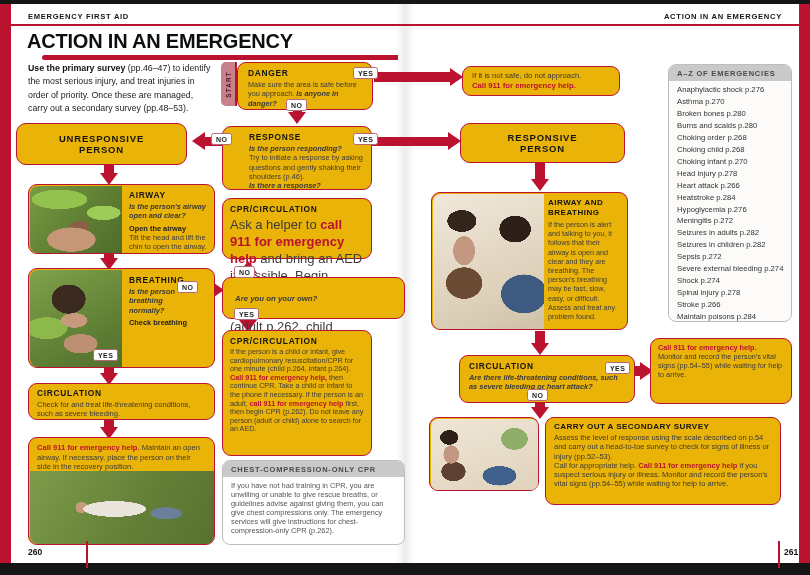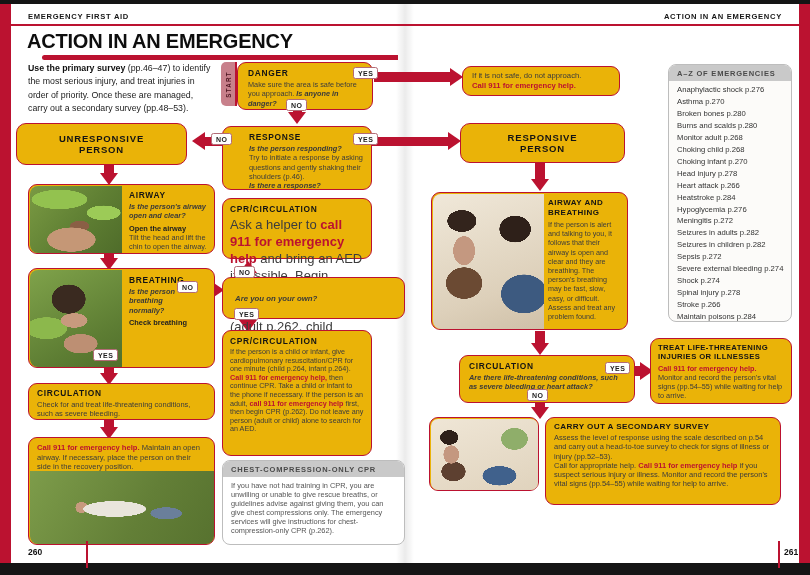--- a/index.html
+++ b/index.html
@@ -196,21 +196,20 @@
     </div>
   </div>
   <div class="photo" id="ph-responsive"></div>
 
   <div class="rbox" style="left:459px;top:355px;width:176px;height:48px;padding:5px 9px;">
     <div class="btitle">CIRCULATION</div>
     <div class="q" style="font-size:7.4px;line-height:9.3px;">Are there life-threatening conditions, such as severe bleeding or heart attack?</div>
   </div>
 
   <div class="rbox" style="left:650px;top:338px;width:142px;height:66px;padding:4px 7px;">
-    <div class="btitle" style="font-size:7.7px;letter-spacing:0.4px;line-height:9.4px;">TREAT LIFE-THREATENING INJURIES OR ILLNESSES</div>
     <div class="body" style="font-size:7.3px;line-height:9.1px;">
       <span class="red-b">Call 911 for emergency help.</span><br>
       <span>Monitor and record the person's vital signs (pp.54–55) while waiting for help to arrive.</span>
     </div>
   </div>
 
   <div class="rbox" style="left:429px;top:417px;width:110px;height:74px;padding:0;">
     <div class="photo" id="ph-secondary"></div>
   </div>
   <div class="rbox" style="left:545px;top:417px;width:236px;height:88px;padding:4px 8px;">
@@ -221,21 +220,21 @@
     </div>
   </div>
 
   <div class="graybox" style="left:668px;top:64px;width:124px;height:258px;background:#fcfbf9;">
     <div class="gray-head">A–Z OF EMERGENCIES</div>
     <div style="padding-top:3px;">
       <div class="az-item">Anaphylactic shock p.276</div>
       <div class="az-item">Asthma p.270</div>
       <div class="az-item">Broken bones p.280</div>
       <div class="az-item">Burns and scalds p.280</div>
-      <div class="az-item">Monitor adult p.268</div>
+      <div class="az-item">Choking order p.268</div>
       <div class="az-item">Choking child p.268</div>
       <div class="az-item">Choking infant p.270</div>
       <div class="az-item">Head injury p.278</div>
       <div class="az-item">Heart attack p.266</div>
       <div class="az-item">Heatstroke p.284</div>
       <div class="az-item">Hypoglycemia p.276</div>
       <div class="az-item">Meningitis p.272</div>
       <div class="az-item">Seizures in adults p.282</div>
       <div class="az-item">Seizures in children p.282</div>
       <div class="az-item">Sepsis p.272</div>

